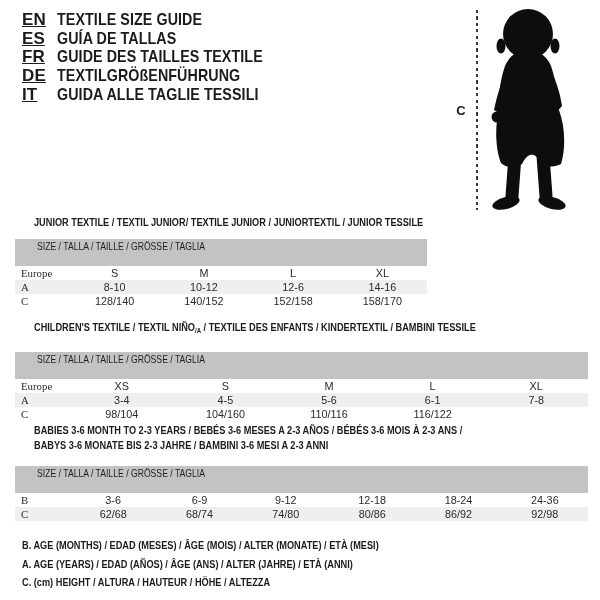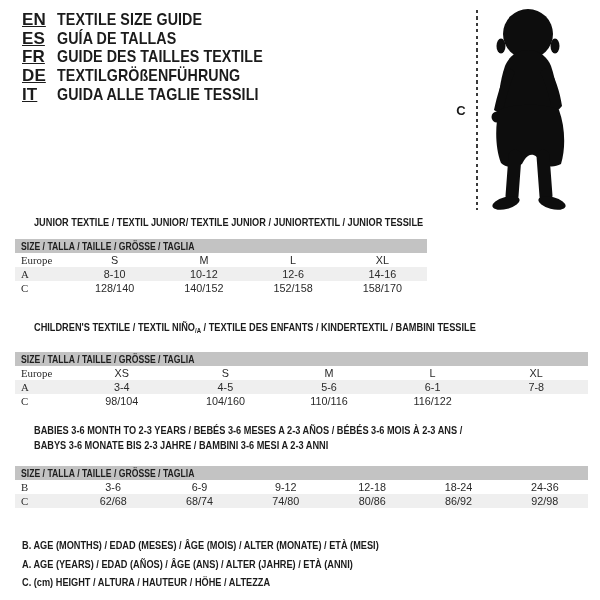--- a/index.html
+++ b/index.html
@@ -31,22 +31,22 @@
   .baby{position:absolute;left:482px;top:6px;width:94px;height:206px;}
 
   
   .sec-heading{position:absolute;left:22px;font-size:11.5px;font-weight:bold;line-height:13px;white-space:nowrap;margin-left:12px;}
   .sub-part{font-size:7.5px;vertical-align:-2px;}
 
   
   .size-table{position:absolute;left:15px;}
   .w-junior{width:412px;}
   .w-wide{width:573px;}
-  .thead{height:14px;line-height:14px;background:var(--table-header-bg);
-    font-size:10.8px;font-weight:bold;color:#1e1e1e;padding-left:6px;overflow:visible;white-space:nowrap;}
+  .thead{height:27px;line-height:14px;background:var(--table-header-bg);
+    font-size:10.8px;font-weight:normal;color:#1e1e1e;padding-left:22px;overflow:visible;white-space:nowrap;}
   .trow{display:grid;height:14px;line-height:14px;font-size:10.8px;color:var(--table-ink);}
   .cols4{grid-template-columns:55px repeat(4,1fr);}
   .cols5{grid-template-columns:55px repeat(5,1fr);}
   .cols6{grid-template-columns:55px repeat(6,1fr);}
   .tlabel{padding-left:6px;text-align:left;font-family:Liberation Serif, serif;}
   .tcell{text-align:center;}
   .row-shaded{background:var(--row-shaded-bg);}
 
   
   .legend{position:absolute;left:22px;top:536px;}

